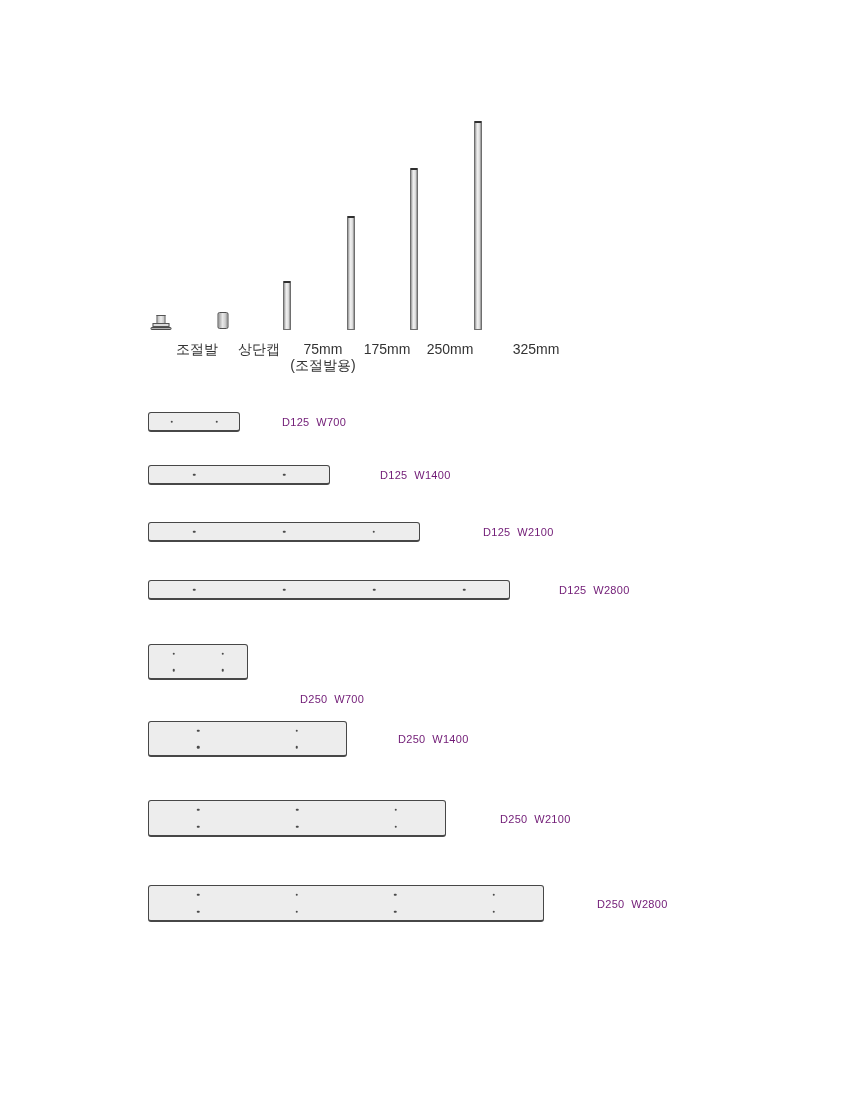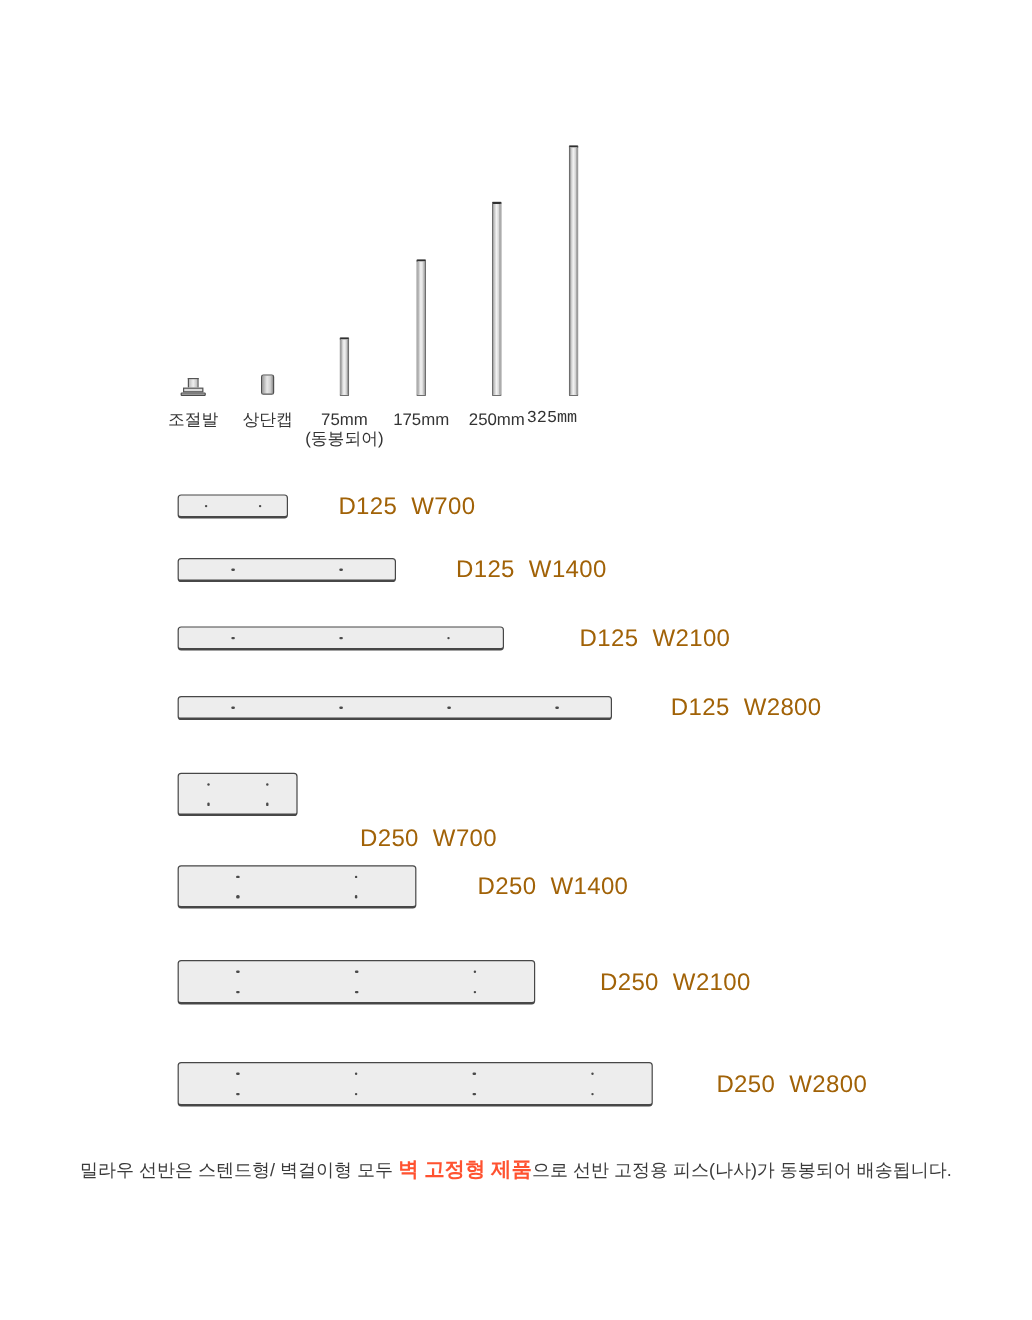--- a/index.html
+++ b/index.html
@@ -30,34 +30,34 @@
     border:1.5px solid #4f4f4f;border-radius:2px;box-sizing:border-box;
   }
   .foot{display:flex;flex-direction:column;align-items:center;}
   .foot-stub{width:9px;height:8px;background:linear-gradient(90deg,#bdbdbd,#efefef 50%,#bdbdbd);
     border:1px solid #555;border-bottom:none;box-sizing:border-box;}
   .foot-base{width:17px;height:4px;background:#dcdcdc;border:1px solid #555;box-sizing:border-box;}
   .foot-lip{width:21px;height:3.5px;background:#b3b3b3;border:1px solid #4a4a4a;
     border-radius:1px;box-sizing:border-box;}
   .comp-label{
     position:absolute;transform:translateX(-50%);text-align:center;
-    font-size:14px;line-height:16px;color:#333;white-space:nowrap;
+    font-size:14px;line-height:16px;color:#333;white-space:nowrap;margin-left:36px;
   }
   
   .board{
     position:absolute;background:#ededed;
     border:1.5px solid #474747;border-bottom-width:2.5px;border-radius:3px;
     box-sizing:border-box;
   }
   .hole{
     position:absolute;width:2.5px;height:2.5px;border-radius:50%;
     background:#4a4a4a;transform:translate(-50%,-50%);
   }
   .board-label{
-    position:absolute;font-size:20px;line-height:18px;color:#a16207;
+    position:absolute;font-size:11px;line-height:18px;color:#701a75;
     white-space:pre;letter-spacing:.3px;
   }
   
   .note{
     position:absolute;left:0;top:964px;width:860px;text-align:center;
     font-size:15px;color:#3a3a3a;line-height:22px;
   }
   .note .hl{font-size:17px;font-weight:700;}
 </style>
 </head>
@@ -144,21 +144,20 @@
         <span class="hole" style="left: 37.5%; top: 26%;"></span>
         <span class="hole" style="left: 37.5%; top: 76%;"></span>
         <span class="hole" style="left: 62.5%; top: 26%;"></span>
         <span class="hole" style="left: 62.5%; top: 76%;"></span>
         <span class="hole" style="left: 87.5%; top: 26%;"></span>
         <span class="hole" style="left: 87.5%; top: 76%;"></span>
       </div>
       <div class="board-label" style="left: 597px; top: 894.5px; text-align: center;">D250  W2800</div>
     </div>
 
-  <div class="note"><span>밀라우 선반은 스텐드형/ 벽걸이형 모두 </span><span class="hl" style="color: rgb(255, 82, 48);">벽 고정형 제품</span><span>으로 선반 고정용 피스(나사)가 동봉되어 배송됩니다.</span></div>
 
 <div class="comp-label" style="left: 161px; top: 341px;">조절발</div>
     <div class="comp-label" style="left: 223px; top: 341px;">상단캡</div>
-    <div class="comp-label" style="left: 287px; top: 341px;">75mm<div>(동봉되어)</div></div>
+    <div class="comp-label" style="left: 287px; top: 341px;">75mm<div>(조절발용)</div></div>
     <div class="comp-label" style="left: 351px; top: 341px;">175mm</div>
     <div class="comp-label" style="left: 414px; top: 341px;">250mm</div>
-    <div class="comp-label" style="left: 460px; top: 341px; font-family: Liberation Mono, monospace;">325mm</div>
+    <div class="comp-label" style="left: 500px; top: 341px;">325mm</div>
   </div>
 
 </body></html>

